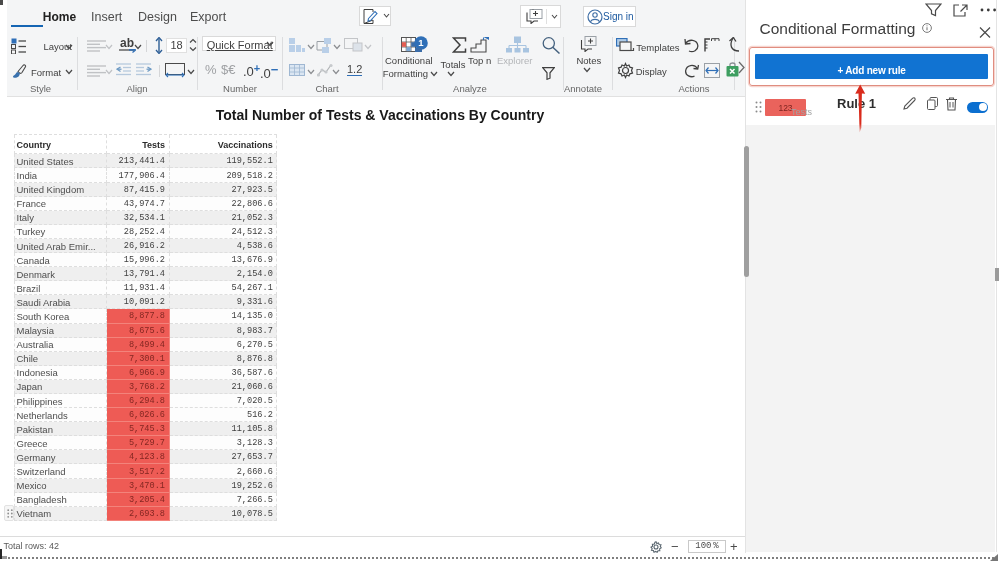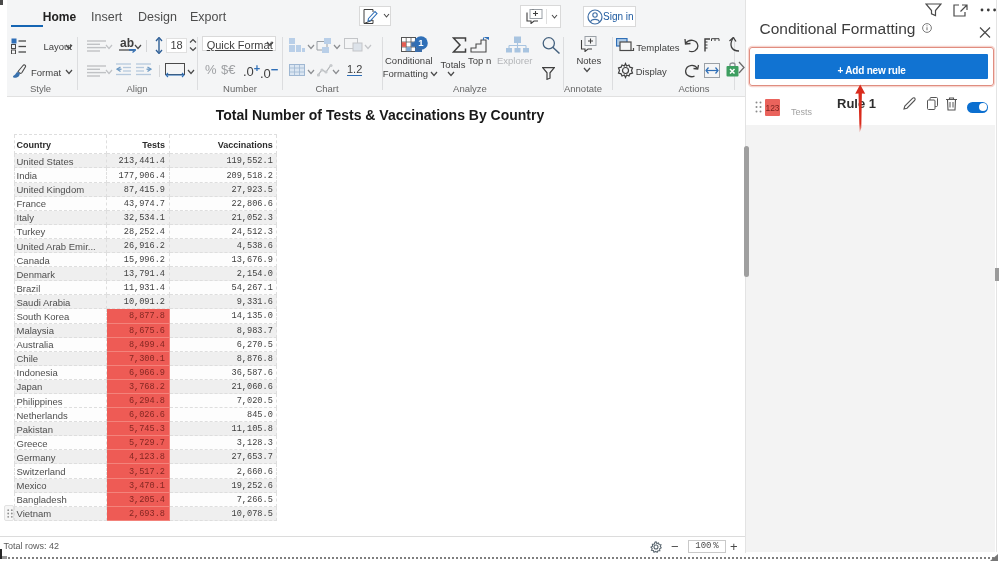--- a/index.html
+++ b/index.html
@@ -38,21 +38,21 @@
 #bottomdash { left:0; top:557px; width:1000px; height:1.8px; background:repeating-linear-gradient(90deg,#7f7f7f 0 2px,transparent 2px 4px); }
 
 
 #panel { left:745px; top:0; width:255px; height:553px; background:#fff; border-left:1px solid #e3e3e3; }
 #panel-gray { left:746px; top:125px; width:249px; height:427px; background:#f3f3f3; }
 #paneltitle { left:759.5px; top:19.5px; font-size:15.5px; color:#3d3d3d; }
 #addrule-outline { left:748.5px; top:46.5px; width:245px; height:39px; border:1.3px solid #e08d80; border-radius:3px; box-shadow:0 0 0 1.2px rgba(238,178,168,0.55); }
 #addrule-btn { left:755px; top:53.5px; width:233px; height:25.5px; background:#1173d2; color:#fff; font-size:10px; font-weight:bold; letter-spacing:-0.2px; display:flex; align-items:center; justify-content:center; border-radius:1px; padding-top:8px; }
 #rule1-name { left:791px; top:95.5px; font-size:13px; font-weight:bold; color:#2e2e2e;margin-left:46px; }
 #rule1-sub { left:791px; top:107px; font-size:9px; color:#a2a2a2; }
-#badge123 { left:765px; top:99px; width:15px; height:17px; background:#ea635c; color:#7e2420; font-size:8.5px; font-weight:normal; display:flex; align-items:center; justify-content:center; border-radius:1px; }
+#badge123 { left:765px; top:99px; width:41px; height:17px; background:#ea635c; color:#7e2420; font-size:8.5px; font-weight:normal; display:flex; align-items:center; justify-content:center; border-radius:1px; }
 #toggle { left:967px; top:102px; width:21px; height:10.5px; background:#0b6fd0; border-radius:6px; }
 #toggle .knob { position:absolute; right:1.2px; top:1.2px; width:8px; height:8px; border-radius:50%; background:#fff; }
 
 
 #vscroll-main { left:744px; top:146px; width:5px; height:131px; background:#9f9f9f; border-radius:3px; }
 #vline-right { left:995.5px; top:0px; width:1px; height:552px; background:#e4e4e4; }
 #vthumb-right { left:995px; top:268px; width:3.5px; height:13px; background:#9a9a9a; }
 
 
 #leftgrip { left:4px; top:505px; width:10px; height:15.5px; background:#f6f6f6; border:1px solid #e2e2e2; border-radius:2px; }
@@ -474,21 +474,21 @@
         <div class="c3">21,060.6</div>
       </div>
 <div class="trow even">
         <div class="c1">Philippines</div>
         <div class="c2 red">6,294.8</div>
         <div class="c3">7,020.5</div>
       </div>
 <div class="trow even">
         <div class="c1">Netherlands</div>
         <div class="c2 red">6,026.6</div>
-        <div class="c3">845.0</div>
+        <div class="c3">516.2</div>
       </div>
 <div class="trow odd">
         <div class="c1">Pakistan</div>
         <div class="c2 red">5,745.3</div>
         <div class="c3">11,105.8</div>
       </div>
 <div class="trow even">
         <div class="c1">Greece</div>
         <div class="c2 red">5,729.7</div>
         <div class="c3">3,128.3</div>

